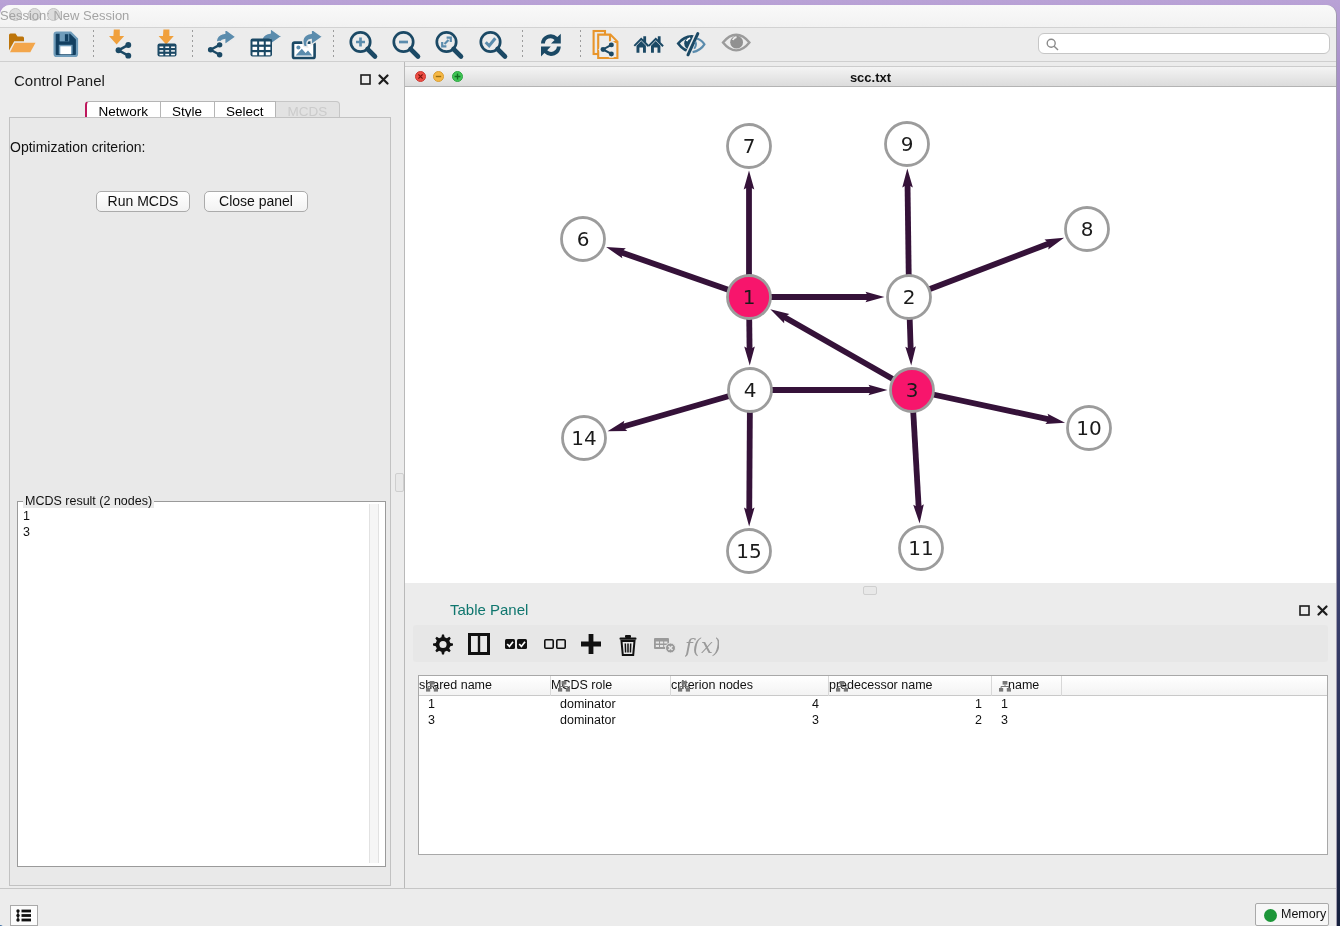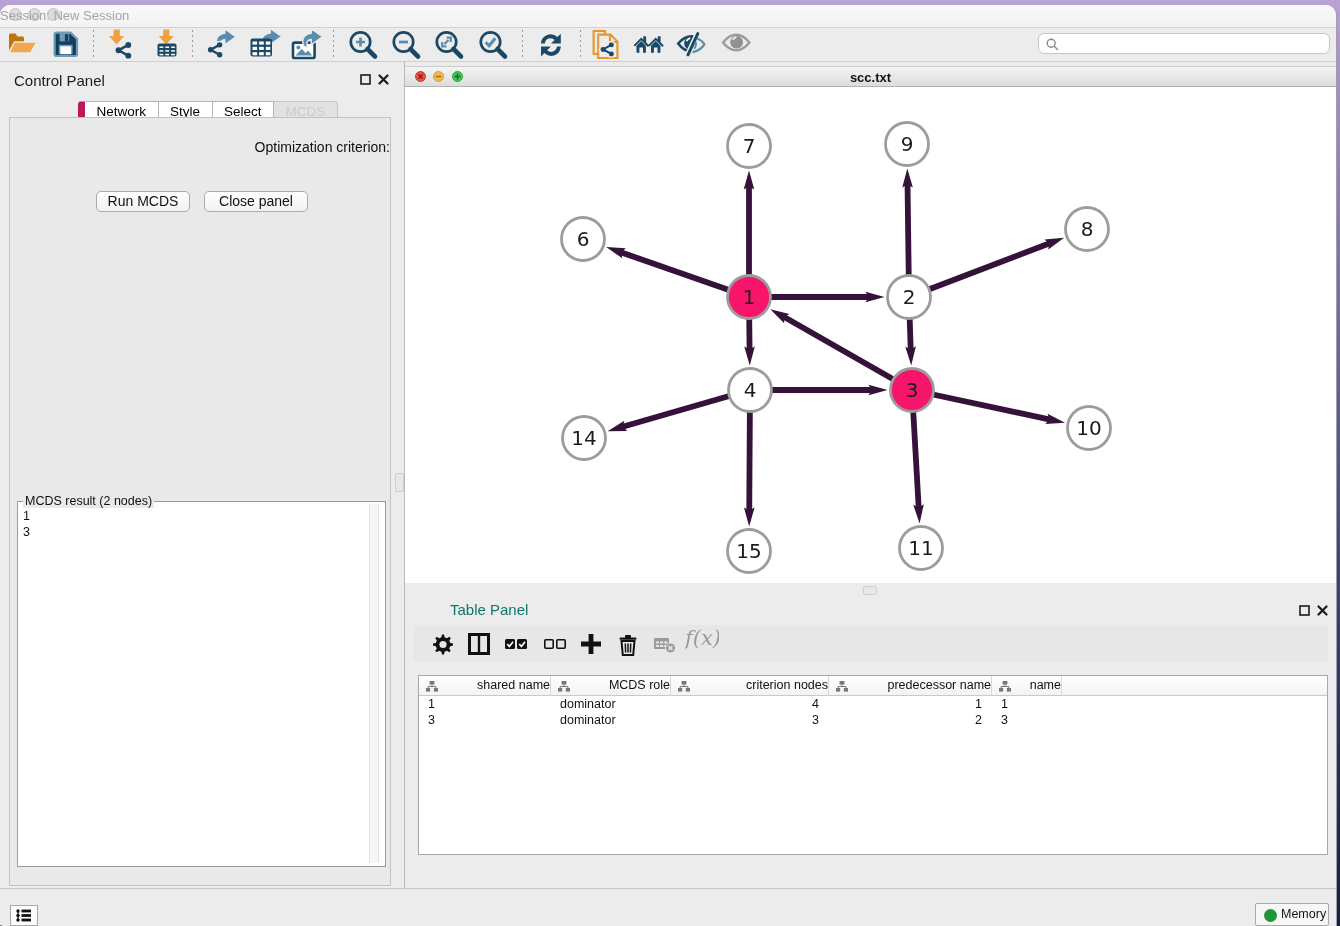--- a/index.html
+++ b/index.html
@@ -44,28 +44,28 @@
 
   
   #control-panel { position:absolute; left:0; top:57px; width:404px; height:826px; background:#ececec; }
   #cp-title { position:absolute; left:14px; top:10px; font-size:15px; color:#1c1c1c; }
   .mini-btn { position:absolute; top:12px; width:11px; height:11px; }
   .tabs-row { position:absolute; display:flex; }
   .tab {
     height:21px; line-height:19px; padding:0 11.5px; font-size:13.5px; color:#000;
     background:#fff; border:1px solid #b5b5b5; border-left:none; text-align:center;
   }
-  .tab:first-child { border-left:7px solid #be185d; border-radius:4px 0 0 4px; }
+  .tab:first-child { border-left:2px solid #be185d; border-radius:4px 0 0 4px;margin-left:7px; }
   .tab:last-child { border-radius:0 4px 4px 0; }
   .tab.selected { background:#e2e2e2; color:#cbcbcb; border-color:#c6c6c6; }
   #cp-pane {
     position:absolute; left:9px; top:55px; width:382px; height:769px;
     background:#e9e9e9; border:1px solid #c2c2c2;
   }
-  #opt-label { position:absolute; left:0; top:21px; width:100%; text-align:right; font-size:14px; color:#111; }
+  #opt-label { position:absolute; left:0; top:21px; width:100%; text-align:left; font-size:14px; color:#111; }
   #opt-select {
     position:absolute; left:35px; top:42px; width:310px; height:19px;
     background:#fff; border:1px solid #b5b5b5; border-radius:4px;
     font-size:14px; color:#111; line-height:17px; padding-left:13px;
   }
   .btn {
     position:absolute; height:21px; background:linear-gradient(#ffffff,#f2f2f2);
     border:1px solid #ababab; border-radius:5px; font-size:14px; color:#111;
     text-align:center; line-height:19px;
   }
@@ -97,21 +97,21 @@
   #net-canvas { position:absolute; left:0; top:25px; width:931px; height:496px; background:#fff; }
 
   
   #table-panel { position:absolute; left:405px; top:592px; width:931px; height:291px; background:#ececec; }
   #tp-title { position:absolute; left:10px; top:4px; font-size:15px; color:#0f766e;margin-left:35px; }
   #tp-toolbar { position:absolute; left:8px; top:28px; width:915px; height:37px; background:#e7e7e7; border-radius:3px; }
   #tp-table { position:absolute; left:13px; top:78px; width:910px; height:180px; background:#fff; border:1px solid #a8a8a8; }
   .th-row { position:absolute; left:0; top:0; height:20px; display:flex; width:100%;
     border-bottom:1px solid #c9c9c9; background:linear-gradient(#ffffff,#f3f3f3); }
   .th-cell { height:20px; border-right:1px solid #d8d8d8; position:relative;
-    font-size:12.5px; color:#111; text-align:right; line-height:19px; }
+    font-size:12.5px; color:#111; text-align:left; line-height:19px; }
   .th-cell .hier { position:absolute; left:7px; top:5px; }
   .th-cell:last-child span { padding-left:16px; }
   .tr-row { position:absolute; left:0; height:16px; width:100%; display:flex; font-size:12.5px; color:#111; }
   .td-cell { height:16px; line-height:16px; }
 
   
   #tp-tabs { position:absolute; left:289px; top:273px; display:flex; }
 
   
   #statusbar { position:absolute; left:0; top:883px; width:1336px; height:43px;
@@ -438,21 +438,21 @@
               <rect x="1" y="5" width="15" height="11" rx="1" fill="#9a9a9a"></rect>
        <rect x="2.8" y="8.5" width="3.2" height="2" fill="#e7e7e7"></rect>
               <rect x="7" y="8.5" width="3.2" height="2" fill="#e7e7e7"></rect>
               <rect x="11.2" y="8.5" width="3.2" height="2" fill="#e7e7e7"></rect>
        <rect x="2.8" y="12" width="3.2" height="2" fill="#e7e7e7"></rect>
               <rect x="7" y="12" width="3.2" height="2" fill="#e7e7e7"></rect>
               <rect x="11.2" y="12" width="3.2" height="2" fill="#e7e7e7"></rect>
        <circle cx="17.5" cy="15" r="5" fill="#9a9a9a" stroke="#e7e7e7" stroke-width="1"></circle>
        <path d="M15.5 13 L19.5 17 M19.5 13 L15.5 17" stroke="#e7e7e7" stroke-width="1.6"></path>
             </svg></div>
-          <div style="position: absolute; left: 272px; top: 1px;"><svg width="34" height="23" viewBox="0 0 34 23">
+          <div style="position: absolute; left: 272px; top: 9px;"><svg width="34" height="23" viewBox="0 0 34 23">
               <text x="0" y="19" font-family="DejaVu Serif, serif" font-style="italic" font-size="21" fill="#9a9a9a">f(x)</text>
             </svg></div>
         </div>
       <div id="tp-table">
           <div class="th-row">
             <div class="th-cell" style="width: 132px;"><svg class="hier" width="12" height="11" viewBox="0 0 12 11">
                 <rect x="3.6" y="0" width="4.8" height="3.6" fill="#777"></rect>
                 <rect x="0" y="7" width="4.2" height="3.6" fill="#777"></rect>
                 <rect x="7.8" y="7" width="4.2" height="3.6" fill="#777"></rect>
                 <path d="M6 3.6 L6 5.5 M2.1 7 L2.1 5.5 L9.9 5.5 L9.9 7" stroke="#777" fill="none" stroke-width="1"></path>

